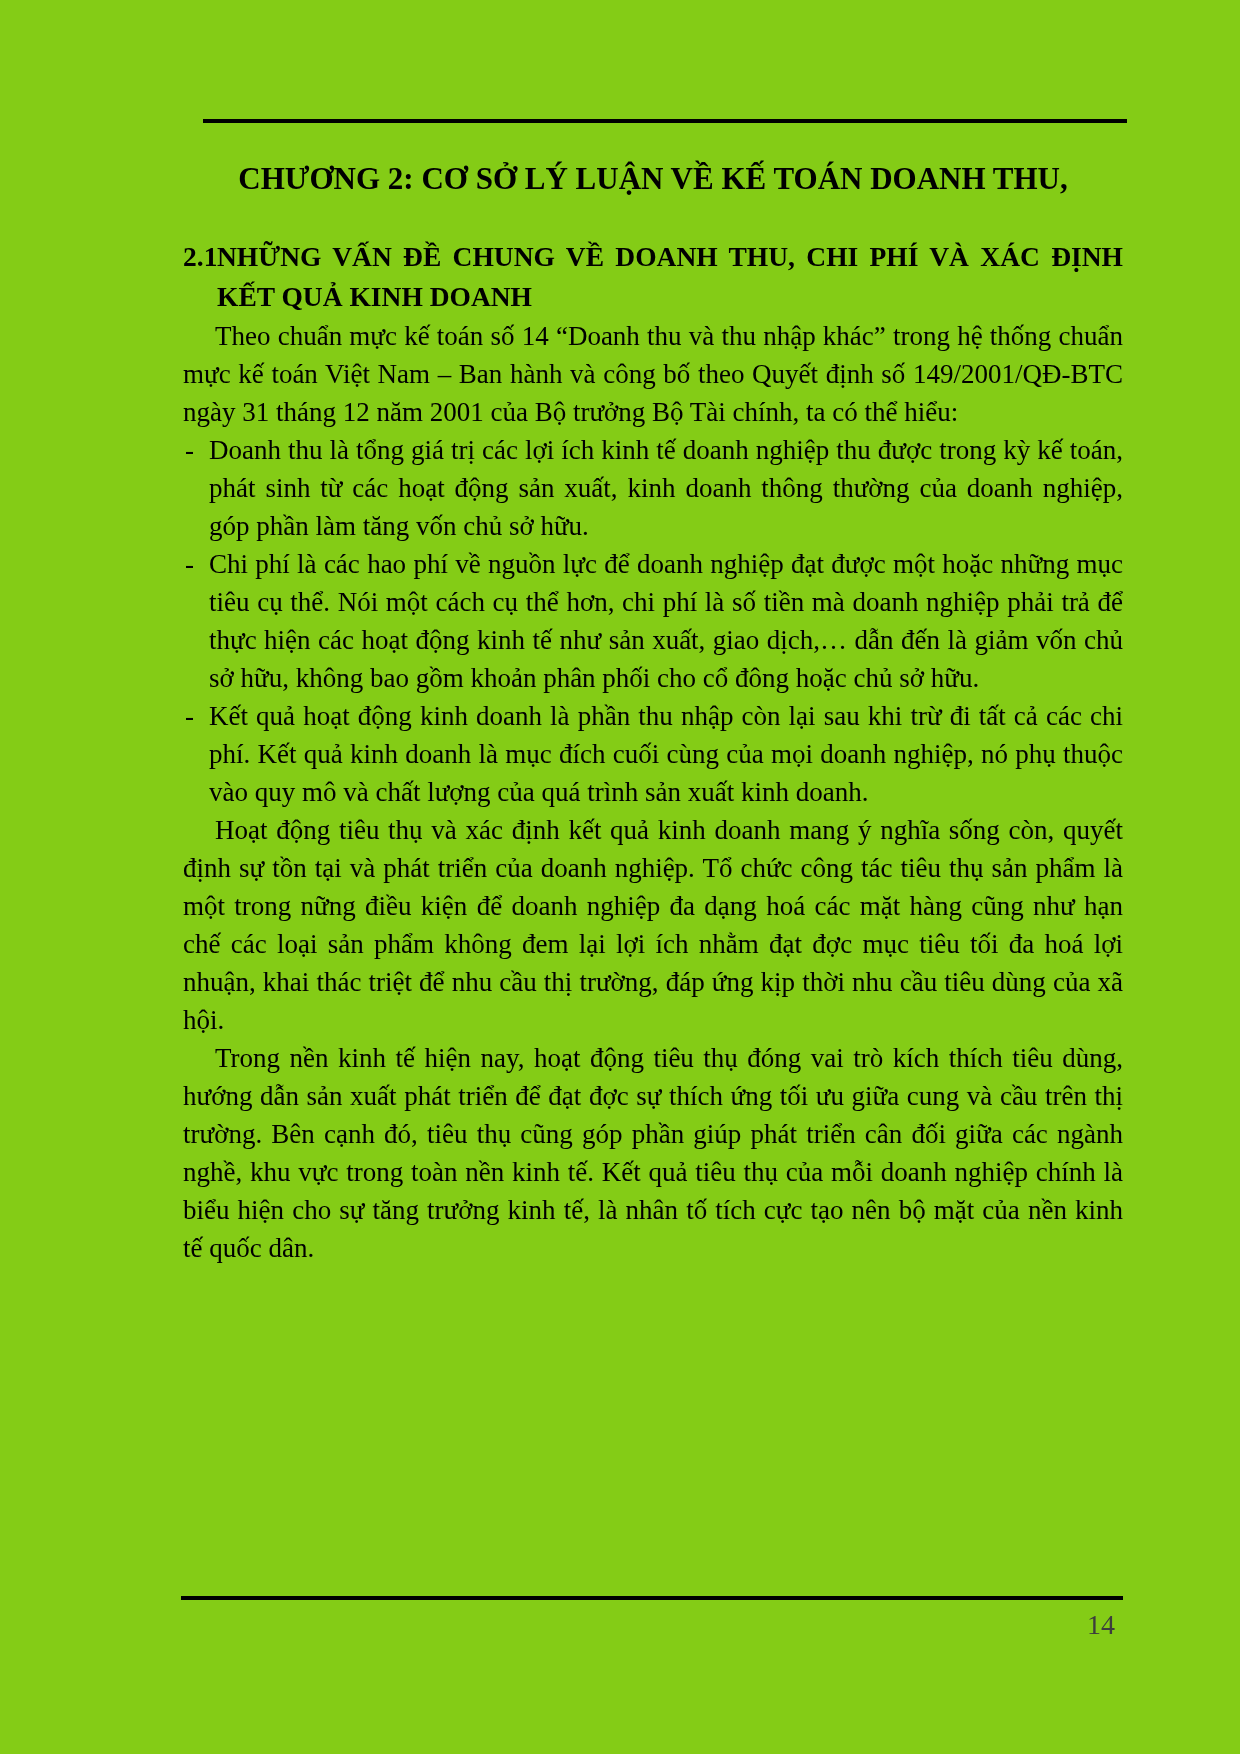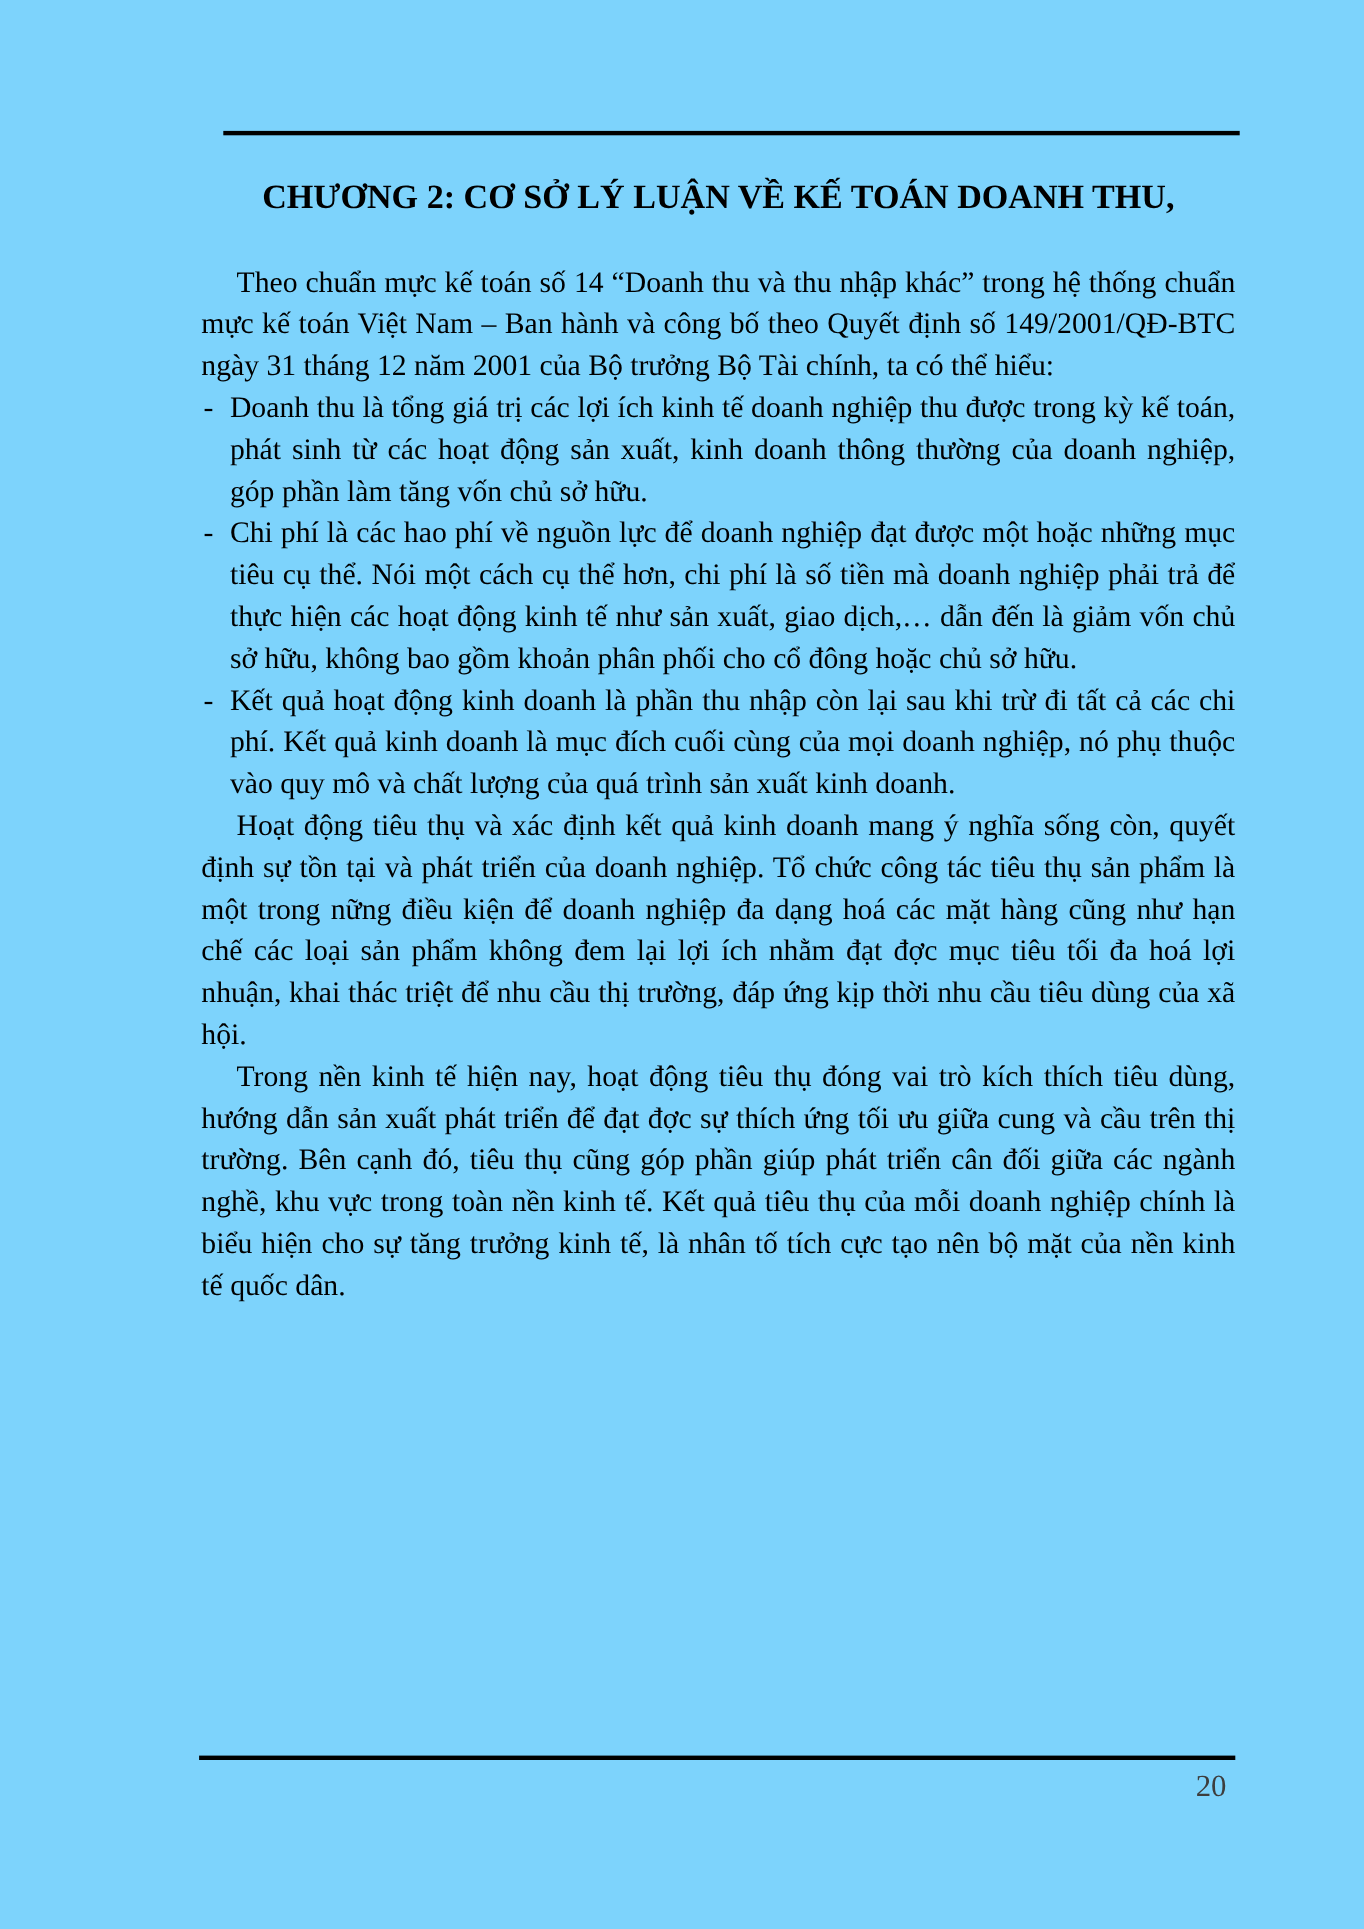--- a/index.html
+++ b/index.html
@@ -1,20 +1,20 @@
 <!DOCTYPE html>
 <html lang="vi"><head>
 <meta charset="utf-8">
 <style>
   html, body { margin: 0; padding: 0; background: #e8e8e8; }
   .page {
     position: relative;
     width: 1240px;
     height: 1754px;
-    background: #7dd3fc;
+    background: #84cc16;
     font-family: "Liberation Serif", "DejaVu Serif", serif;
     color: #000000;
     overflow: hidden;
     margin: 0 auto;
   }
   .rule { position: absolute; background: #000000; height: 4px; }
   .rule-top { left: 203px; top: 119px; width: 924px; }
   .rule-bottom { left: 181px; top: 1596px; width: 942px; }
   .main {
     position: absolute;
@@ -70,20 +70,24 @@
 <div class="page">
 
   <div class="rule rule-top"></div>
 
   <div class="main">
 
     <div class="chapter-title">
       <div>CHƯƠNG 2: CƠ SỞ LÝ LUẬN VỀ KẾ TOÁN DOANH THU,</div>
     </div>
 
+    <div class="heading-2">
+      <span class="num">2.1</span>
+      <span class="txt">NHỮNG VẤN ĐỀ CHUNG VỀ DOANH THU, CHI PHÍ VÀ XÁC ĐỊNH KẾT QUẢ KINH DOANH</span>
+    </div>
 
 
     <p class="para">Theo chuẩn mực kế toán số 14 “Doanh thu và thu nhập khác” trong hệ thống chuẩn mực kế toán Việt Nam – Ban hành và công bố theo Quyết định số 149/2001/QĐ-BTC ngày 31 tháng 12 năm 2001 của Bộ trưởng Bộ Tài chính, ta có thể hiểu:</p>
 
     <div class="bullet">
       <span class="marker">-</span>
       <span class="txt">Doanh thu là tổng giá trị các lợi ích kinh tế doanh nghiệp thu được trong kỳ kế toán, phát sinh từ các hoạt động sản xuất, kinh doanh thông thường của doanh nghiệp, góp phần làm tăng vốn chủ sở hữu.</span>
     </div>
     <div class="bullet">
       <span class="marker">-</span>
@@ -94,15 +98,15 @@
       <span class="txt">Kết quả hoạt động kinh doanh là phần thu nhập còn lại sau khi trừ đi tất cả các chi phí. Kết quả kinh doanh là mục đích cuối cùng của mọi doanh nghiệp, nó phụ thuộc vào quy mô và chất lượng của quá trình sản xuất kinh doanh.</span>
     </div>
 
 
     <p class="para">Hoạt động tiêu thụ và xác định kết quả kinh doanh mang ý nghĩa sống còn, quyết định sự tồn tại và phát triển của doanh nghiệp. Tổ chức công tác tiêu thụ sản phẩm là một trong nững điều kiện để doanh nghiệp đa dạng hoá các mặt hàng cũng như hạn chế các loại sản phẩm không đem lại lợi ích nhằm đạt đợc mục tiêu tối đa hoá lợi nhuận, khai thác triệt để nhu cầu thị trường, đáp ứng kịp thời nhu cầu tiêu dùng của xã hội.</p>
     <p class="para">Trong nền kinh tế hiện nay, hoạt động tiêu thụ đóng vai trò kích thích tiêu dùng, hướng dẫn sản xuất phát triển để đạt đợc sự thích ứng tối ưu giữa cung và cầu trên thị trường. Bên cạnh đó, tiêu thụ cũng góp phần giúp phát triển cân đối giữa các ngành nghề, khu vực trong toàn nền kinh tế. Kết quả tiêu thụ của mỗi doanh nghiệp chính là biểu hiện cho sự tăng trưởng kinh tế, là nhân tố tích cực tạo nên bộ mặt của nền kinh tế quốc dân.</p>
 
   </div>
 
   <div class="rule rule-bottom"></div>
-  <div class="page-number">20</div>
+  <div class="page-number">14</div>
 
 </div>
 
 </body></html>

